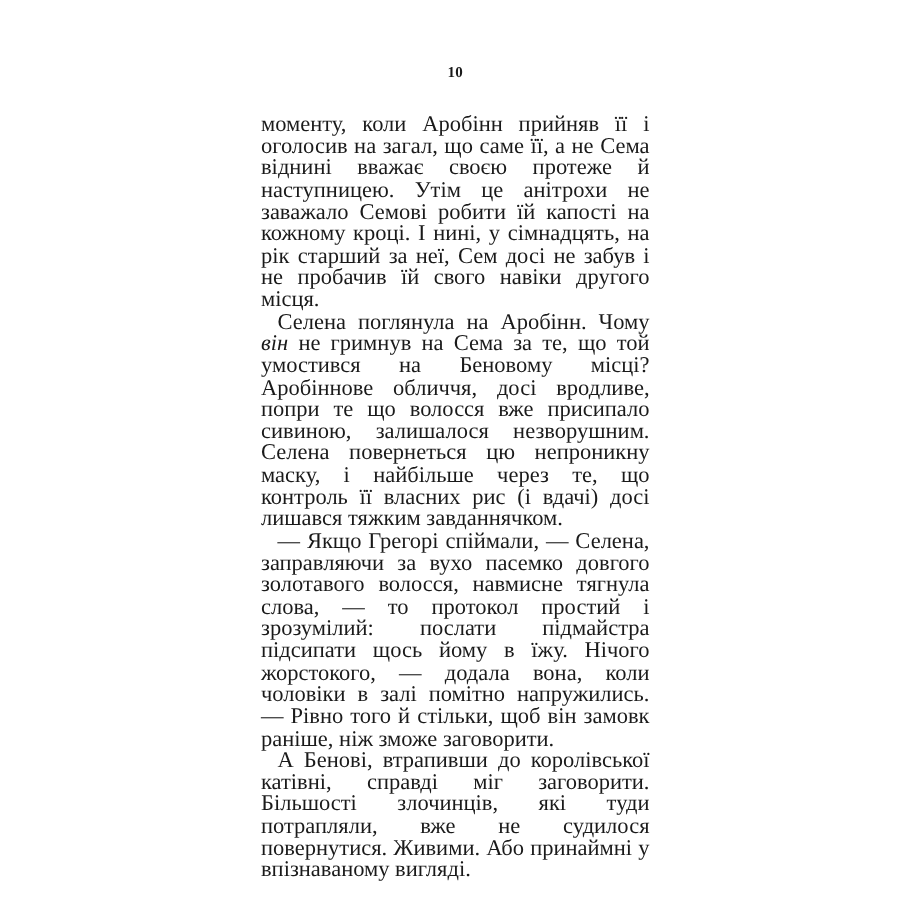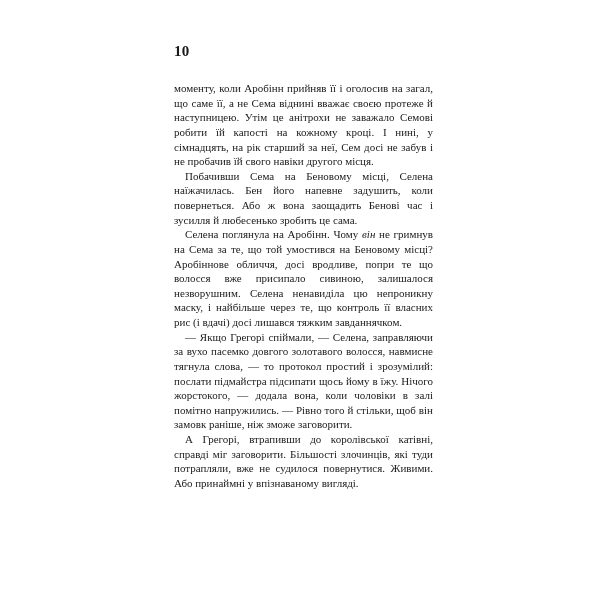--- a/index.html
+++ b/index.html
@@ -27,30 +27,31 @@
   }
 
   .text-block {
     position: absolute;
     left: 174px;
     top: 44px;
     width: 259px;
   }
 
   .folio {
-    font-size: 15px;
+    font-size: 10px;
     font-weight: bold;
     letter-spacing: 0.2px;
     color: #1a1a1a;
     line-height: 1;
     margin: 0 0 22px 0;
+    text-align: center;
   }
 
   .body-copy {
-    font-size: 11px;
+    font-size: 15px;
     line-height: 14.62px;
     text-align: justify;
     text-justify: inter-word;
     hyphens: manual;
     color: #1a1a1a;
   }
 
   .body-copy p {
     margin: 0;
     text-indent: 11px;
@@ -69,24 +70,23 @@
 <div class="page">
 
   <div class="text-block">
 
     <div class="folio">10</div>
 
     <div class="body-copy">
 
       <p class="cont">моменту, коли Аробінн прийняв її і оголосив на загал, що саме її, а не Сема віднині вважає своєю протеже й наступницею. Утім це анітрохи не заважало Семові робити їй капості на кожному кроці. І нині, у сімнадцять, на рік старший за неї, Сем досі не забув і не пробачив їй свого навіки другого місця.</p>
 
-      <p>Побачивши Сема на Беновому місці, Селена наїжачилась. Бен його напевне задушить, коли повернеться. Або ж вона заощадить Бенові час і зусилля й любесенько зробить це сама.</p>
 
-      <p><span>Селена поглянула на Аробінн. Чому </span><i>він</i><span> не гримнув на Сема за те, що той умостився на Беновому місці? Аробіннове обличчя, досі вродливе, попри те що волосся вже присипало сивиною, залишалося незворушним. Селена ненавиділа цю непроникну маску, і найбільше через те, що контроль її власних рис (і вдачі) досі лишався тяжким завданнячком.</span></p>
+      <p><span>Селена поглянула на Аробінн. Чому </span><i>він</i><span> не гримнув на Сема за те, що той умостився на Беновому місці? Аробіннове обличчя, досі вродливе, попри те що волосся вже присипало сивиною, залишалося незворушним. Селена повернеться цю непроникну маску, і найбільше через те, що контроль її власних рис (і вдачі) досі лишався тяжким завданнячком.</span></p>
 
       <p>— Якщо Грегорі спіймали, — Селена, заправляючи за вухо пасемко довгого золотавого волосся, навмисне тягнула слова, — то протокол простий і зрозумілий: послати підмайстра підсипати щось йому в їжу. Нічого жорстокого, — додала вона, коли чоловіки в залі помітно напружились. — Рівно того й стільки, щоб він замовк раніше, ніж зможе заговорити.</p>
 
-      <p>А Грегорі, втрапивши до королівської катівні, справді міг заговорити. Більшості злочинців, які туди потрапляли, вже не судилося повернутися. Живими. Або принаймні у впізнаваному вигляді.</p>
+      <p>А Бенові, втрапивши до королівської катівні, справді міг заговорити. Більшості злочинців, які туди потрапляли, вже не судилося повернутися. Живими. Або принаймні у впізнаваному вигляді.</p>
 
 
     </div>
   </div>
 </div>
 
 </body></html>

